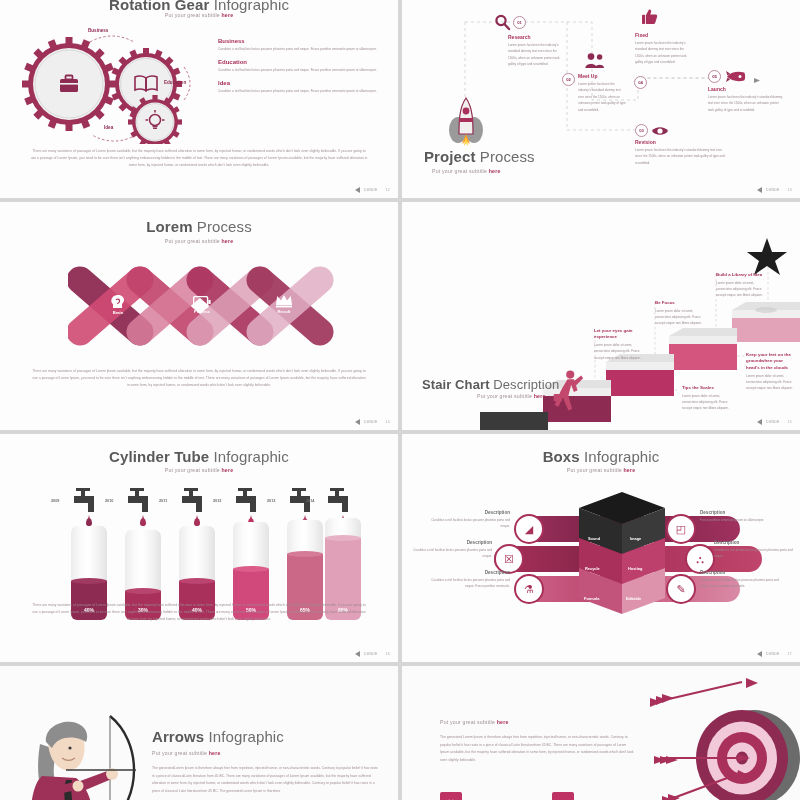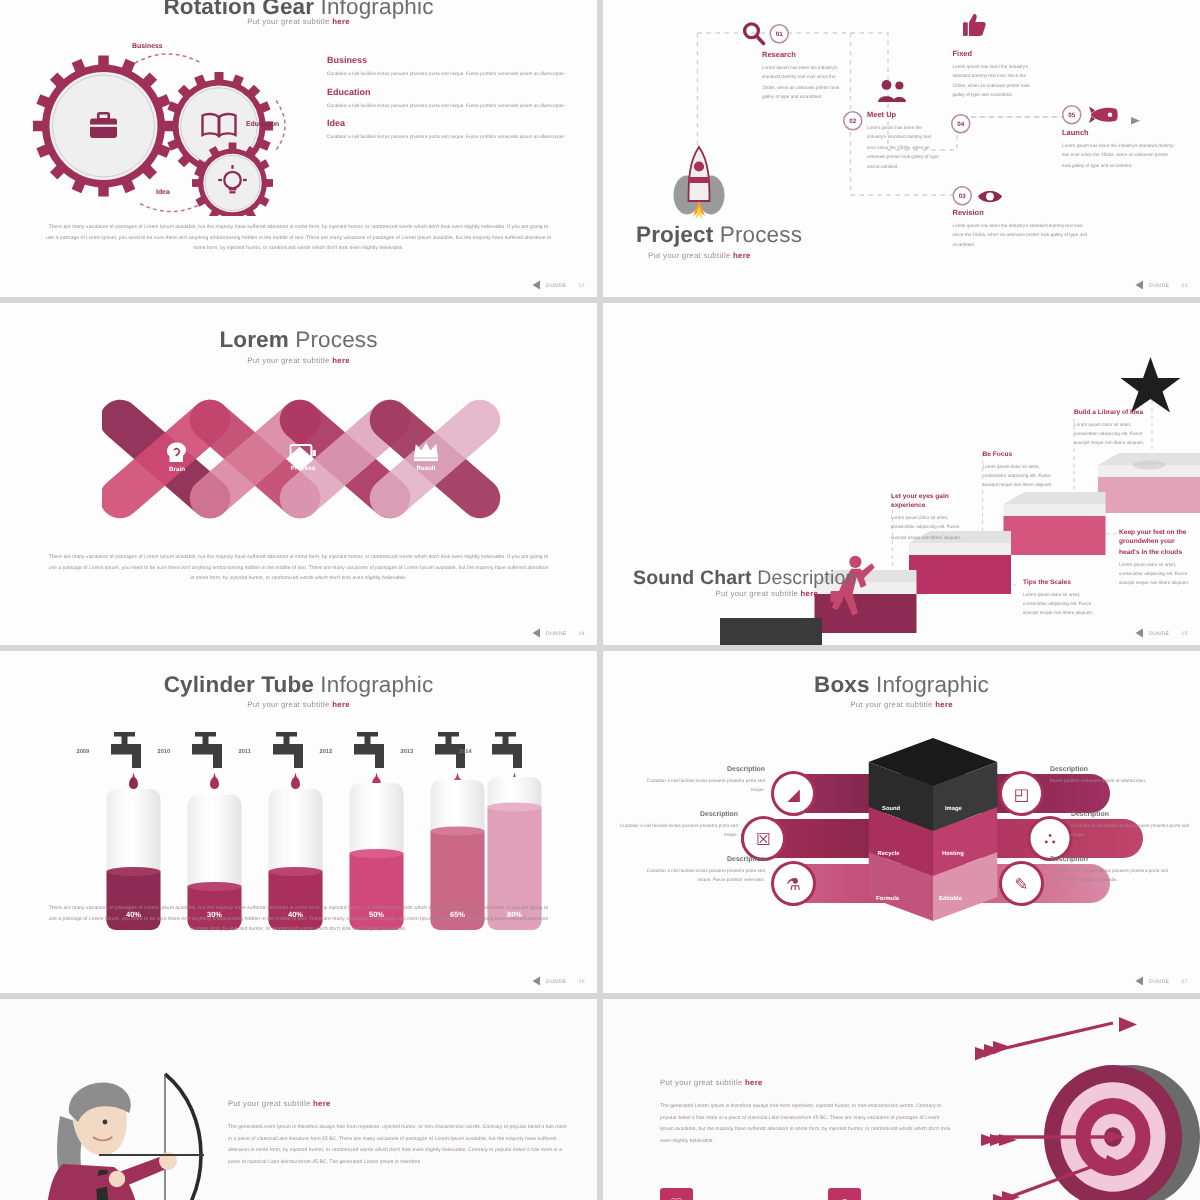--- a/index.html
+++ b/index.html
@@ -479,21 +479,21 @@
     <div style="position:absolute;left:280px;top:183px;width:52px;">
       <div class="st-h">Tips the Scales</div>
       <div class="st-p">Lorem ipsum dolor sit amet, consectetur adipiscing elit. Fusce suscipit neque non libero aliquam.</div>
     </div>
     <div style="position:absolute;left:344px;top:150px;width:52px;">
       <div class="st-h">Keep your feet on the groundwhen your head's in the clouds</div>
       <div class="st-p">Lorem ipsum dolor sit amet, consectetur adipiscing elit. Fusce suscipit neque non libero aliquam.</div>
     </div>
 
     <div class="title" style="position:absolute;left:20px;top:175px;font-size:13px;">
-      <b>Sound Chart</b><span> Description</span>
+      <b>Stair Chart</b><span> Description</span>
     </div>
     <div class="subtitle" style="position:absolute;left:75px;top:191px;">
       <span>Put your great subtitle </span><b>here</b>
     </div>
     <div class="footer">
       <span class="spk"></span>
       <span>DUNDE</span>
       <span class="pg">15</span>
     </div>
   </div>
@@ -724,20 +724,23 @@
 
       <path d="M54,80 L92,66 L96,74 L58,90 Z" fill="#9d3158"></path>
       <path d="M30,84 L56,78 L58,86 L32,92 Z" fill="#9d3158"></path>
       <circle cx="94" cy="70" r="6" fill="#f2d9c4"></circle>
       <circle cx="60" cy="82" r="5.5" fill="#f2d9c4"></circle>
 
       <line x1="48" y1="66" x2="118" y2="66" stroke="#3a3a3a" stroke-width="1.4"></line>
     </svg>
 
     <div style="position:absolute;left:152px;top:62px;width:228px;">
+      <div class="title">
+        <b>Arrows</b><span> Infographic</span>
+      </div>
       <div class="subtitle" style="margin-top:5px;">
         <span>Put your great subtitle </span><b>here</b>
       </div>
       <div class="body-text body-left" style="margin-top:9px;line-height:2.3;">The generatedLorem Ipsum is therefore always free from repetition, injected humor, or non-characteristic words. Contrary to popular belief it has roots in a piece of classicalLatin literature from 45 BC. There are many variations of passages of Lorem Ipsum available, but the majority have suffered alteration in some form, by injected humor, or randomized words which don't look even slightly believable. Contrary to popular belief it has roots in a piece of classical Latin literaturefrom 45 BC. The generated Lorem Ipsum is therefore</div>
     </div>
   </div>
 
   <div class="slide cream">
     <div style="position:absolute;left:38px;top:48px;width:195px;">
       <div class="subtitle" style="margin-top:5px;">

